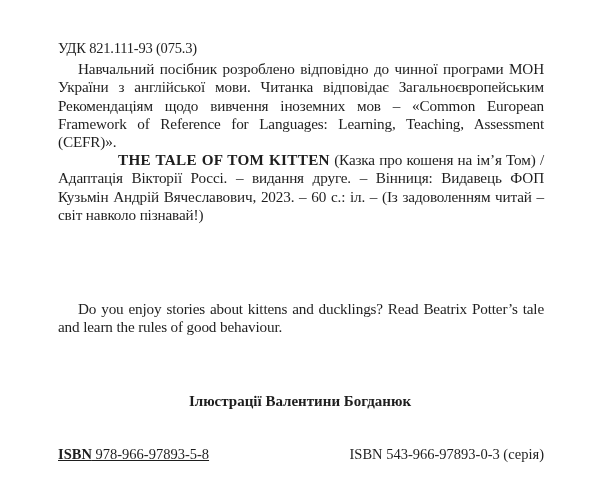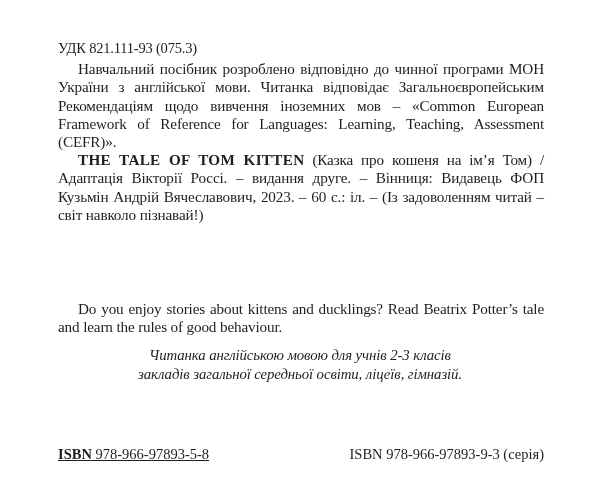--- a/index.html
+++ b/index.html
@@ -11,21 +11,21 @@
     .page { position: absolute; left: 0; top: 0; width: 600px; height: 481px; }
     .col { position: absolute; left: 58px; width: 486px; }
     .line { font-size: 15px; line-height: 18.2px; }
     .udk { top: 39px; font-size: 14.5px; letter-spacing: -0.2px; }
     .p { text-align: justify; text-align-last: left; font-size: 15.2px; line-height: 18.3px; letter-spacing: -0.15px; }
     .p .ind { display: inline-block; width: 20px; }
     .p1 { top: 60px; }
     .p2 { top: 151px; }
     .p3 { top: 240px; }
     .p4 { top: 300px; }
-    .bold { font-weight: bold; letter-spacing: 0.3px; }
+    .bold { font-weight: bold; letter-spacing: 0.3px; margin-left: 40px; }
     .center { position: absolute; left: 0; width: 600px; text-align: center; }
     .ital { top: 346px; font-style: italic; font-size: 14.8px; line-height: 18.6px; letter-spacing: -0.1px; }
     .illus { top: 393px; font-weight: bold; font-size: 15px; }
     .isbn-row { position: absolute; top: 446px; left: 58px; width: 486px; font-size: 14.5px; }
     .isbn-left { position: absolute; left: 0; top: 0; text-decoration: underline; }
     .isbn-right { position: absolute; right: 0; top: 0; }
     .isbn-label { font-weight: bold; }
   </style>
 </head>
 <body>
@@ -34,24 +34,21 @@
 
   <div class="col line udk">УДК 821.111-93 (075.3)</div>
 
   <div class="col p p1"><span class="ind"></span><span>Навчальний посібник розроблено відповідно до чинної програми МОН України з англійської мови. Читанка відповідає Загальноєвропейським Рекомендаціям щодо вивчення іноземних мов – «Common European Framework of Reference for Languages: Learning, Teaching, Assessment (CEFR)».</span></div>
 
   <div class="col p p2"><span class="ind"></span><span class="bold">THE TALE OF TOM KITTEN</span><span> (Казка про кошеня на ім’я Том) / Адаптація Вікторії Россі. – видання друге. – Вінниця: Видавець ФОП Кузьмін Андрій Вячеславович, 2023. – 60 с.: іл. – (Із задоволенням читай – світ навколо пізнавай!)</span></div>
 
 
   <div class="col p p4"><span class="ind"></span><span>Do you enjoy stories about kittens and ducklings? Read Beatrix Potter’s tale and learn the rules of good behaviour.</span></div>
 
-  <div class="center ital">
-    <div>Читанка англійською мовою для учнів 2-3 класів</div>
-    <div>закладів загальної середньої освіти, ліцеїв, гімназій.</div>
-  </div>
 
+  <div class="center illus">Ілюстрації Валентини Богданюк</div>
 
   <div class="isbn-row">
     <div class="isbn-left"><span class="isbn-label">ISBN</span><span> 978-966-97893-5-8</span></div>
-    <div class="isbn-right"><span>ISBN</span><span> 978-966-97893-9-3 (серія)</span></div>
+    <div class="isbn-right"><span>ISBN</span><span> 543-966-97893-0-3 (серія)</span></div>
   </div>
 
 </div>
 
 </body></html>

